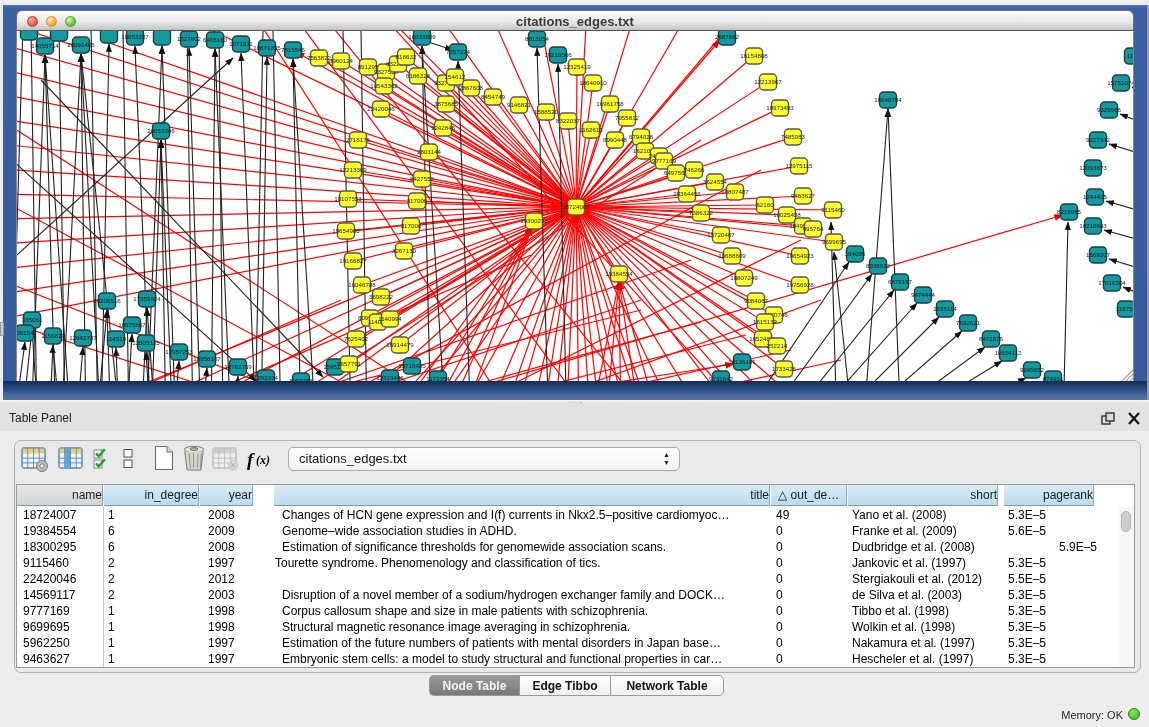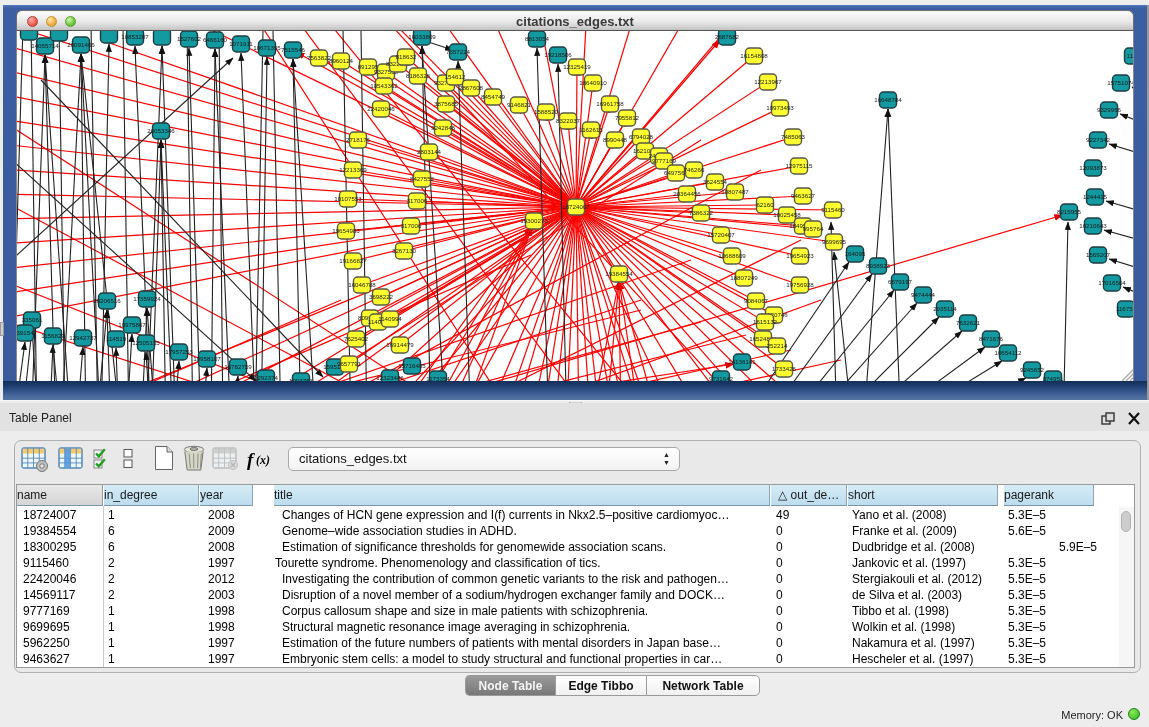--- a/index.html
+++ b/index.html
@@ -16,24 +16,24 @@
 #titlebar .t { position:absolute; left:0; right:0; top:3px; text-align:center; font-size:13px; color:#3a3a3a; font-weight:bold; letter-spacing:0; }
 .tl { position:absolute; top:15px; width:11px; height:11px; border-radius:50%; }
 #canvas { position:absolute; left:0; top:21px; width:1118px; height:350px; background:#fff; border-left:1px solid #888; border-right:1px solid #888; overflow:hidden; }
 #tp { position:absolute; left:0; top:400px; width:1149px; height:327px; background:#ededed; border-top:1px solid #f8f8f8; }
 #tphead { position:absolute; left:0; top:2px; width:1149px; height:28px; background:#e2e2e2; }
 #tphead .cap { position:absolute; left:9px; top:8px; font-size:12px; color:#222; }
 #inner { position:absolute; left:14px; top:39px; width:1127px; height:233px; background:#e9e9e9; border:1px solid #b0b0b0; border-radius:7px; }
 #combo { position:absolute; left:273px; top:6px; width:392px; height:24px; background:linear-gradient(180deg,#fff,#f2f2f2); border:1px solid #a8a8a8; border-radius:5px; font-size:13px; color:#111; line-height:22px; padding-left:10px; }
 #combo .ud { position:absolute; right:9px; top:3px; font-size:7px; color:#222; line-height:8px; letter-spacing:0; }
 #tbl { position:absolute; left:1px; top:43px; width:1119px; height:184px; background:#fff; border:1px solid #999; overflow:hidden; }
-.hc { position:absolute; top:0; height:21px; background:linear-gradient(180deg,#d6ecf6,#bcdcee); border-right:1px solid #8aa8bb; border-bottom:1px solid #7a98ab; font-size:12px; color:#1a1a1a; text-align:left; line-height:21px; }
+.hc { position:absolute; top:0; height:21px; background:linear-gradient(180deg,#d6ecf6,#bcdcee); border-right:1px solid #8aa8bb; border-bottom:1px solid #7a98ab; font-size:12px; color:#1a1a1a; text-align:right; line-height:21px; }
 .trow { position:absolute; left:0; width:1119px; height:16px; font-size:12px; color:#000; }
 .trow span { position:absolute; top:0; line-height:16px; white-space:nowrap; }
-#tabs { position:absolute; left:429px; top:274px; height:21px; display:flex; font-size:12px; font-weight:bold;margin-left:36px; }
+#tabs { position:absolute; left:429px; top:274px; height:21px; display:flex; font-size:12px; font-weight:bold; }
 #tabs div { height:21px; line-height:21px; text-align:center; border:1px solid #9a9a9a; }
 #memok { position:absolute; right:26px; top:308px; font-size:11px; color:#222; }
 #memdot { position:absolute; right:9px; top:307px; width:12px; height:12px; border-radius:50%; background:radial-gradient(circle at 35% 30%, #8ce85c, #2fb81f); border:1px solid #1f7f14; }
 #lefthandle { position:absolute; left:0; top:322px; width:4px; height:14px; background:#cfcfcf; border:1px solid #9a9a9a; }
 </style></head>
 <body>
 <div id="app">
   <div id="netarea">
     <div id="blue"></div>
     <div id="bluebottom"></div>
@@ -692,21 +692,20 @@
             <span style="left:191px">1997</span>
             <span style="left:258px">Tourette syndrome. Phenomenology and classification of tics.</span>
             <span style="left:759px">0</span>
             <span style="left:835px">Jankovic et al. (1997)</span>
             <span style="left:991px">5.3E–5</span>
           </div>
 <div class="trow" style="top:86px">
             <span style="left:6px">22420046</span>
             <span style="left:91px">2</span>
             <span style="left:191px">2012</span>
-            <span style="left:265px">Investigating the contribution of common genetic variants to the risk and pathogen…</span>
             <span style="left:759px">0</span>
             <span style="left:835px">Stergiakouli et al. (2012)</span>
             <span style="left:991px">5.5E–5</span>
           </div>
 <div class="trow" style="top:102px">
             <span style="left:6px">14569117</span>
             <span style="left:91px">2</span>
             <span style="left:191px">2003</span>
             <span style="left:265px">Disruption of a novel member of a sodium/hydrogen exchanger family and DOCK…</span>
             <span style="left:759px">0</span>

